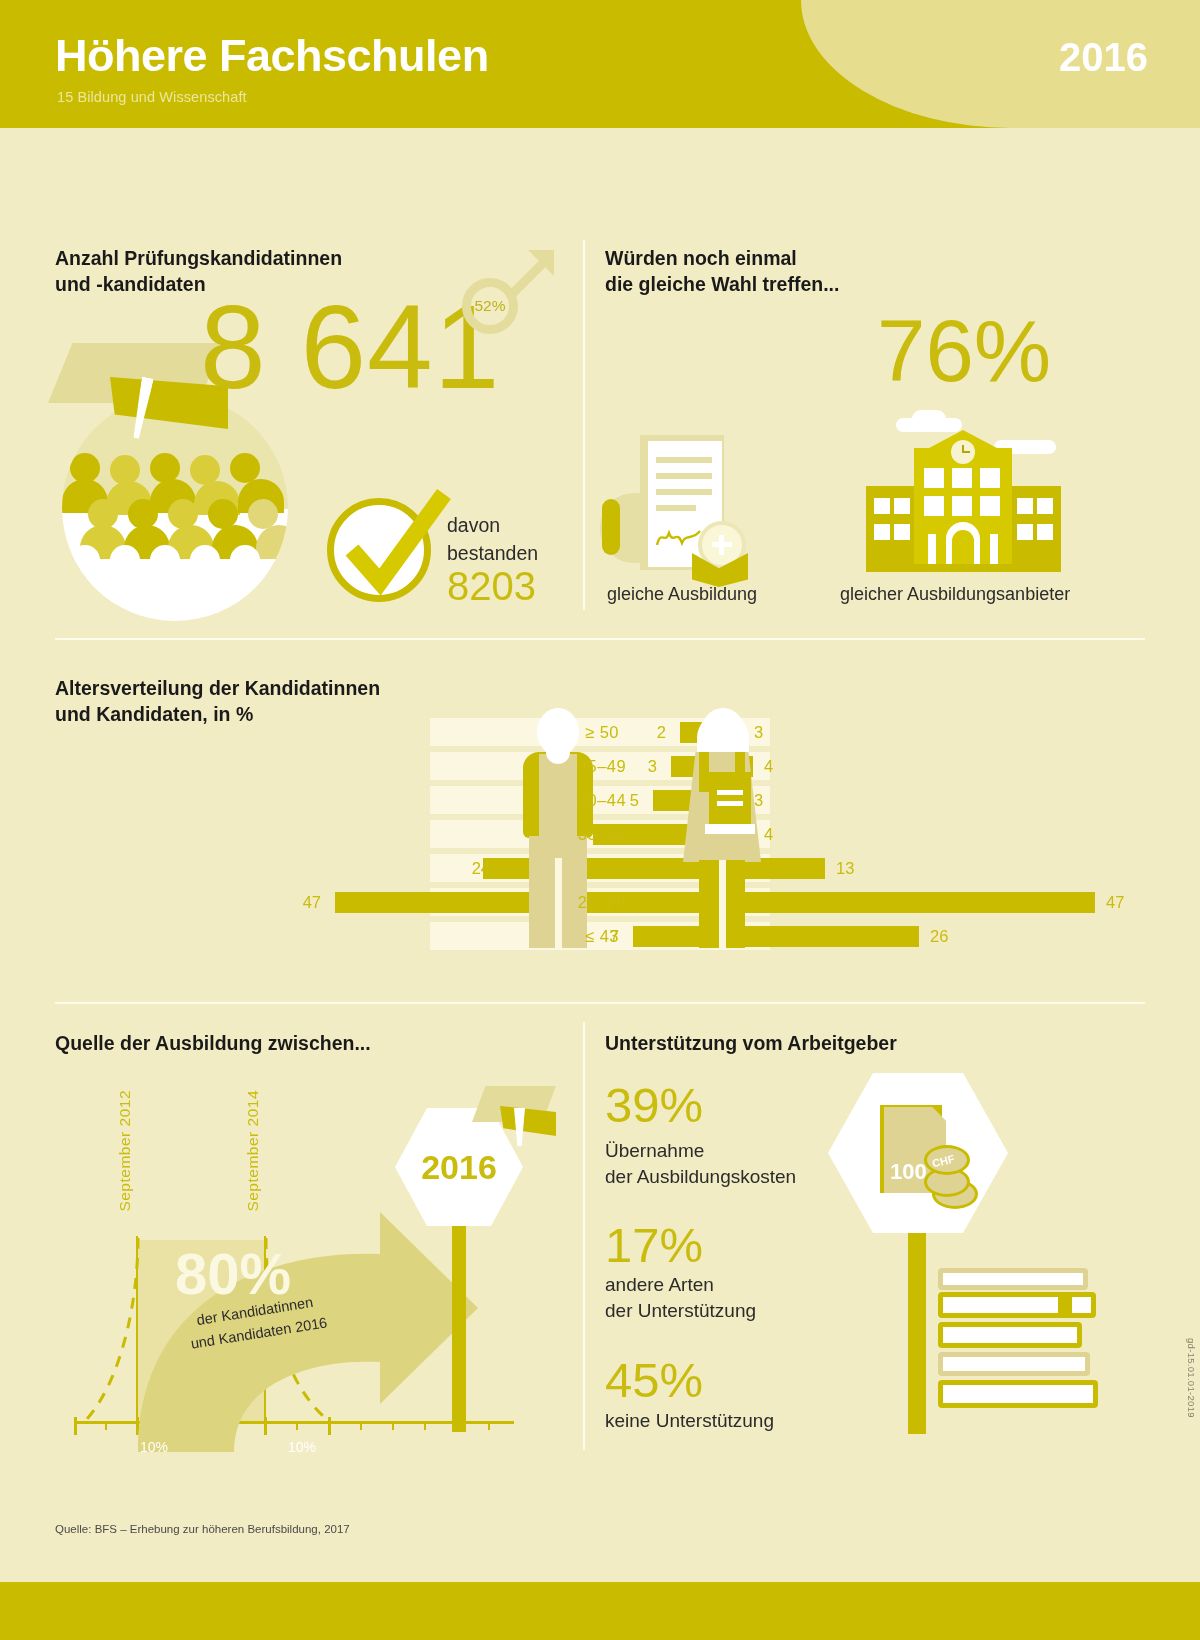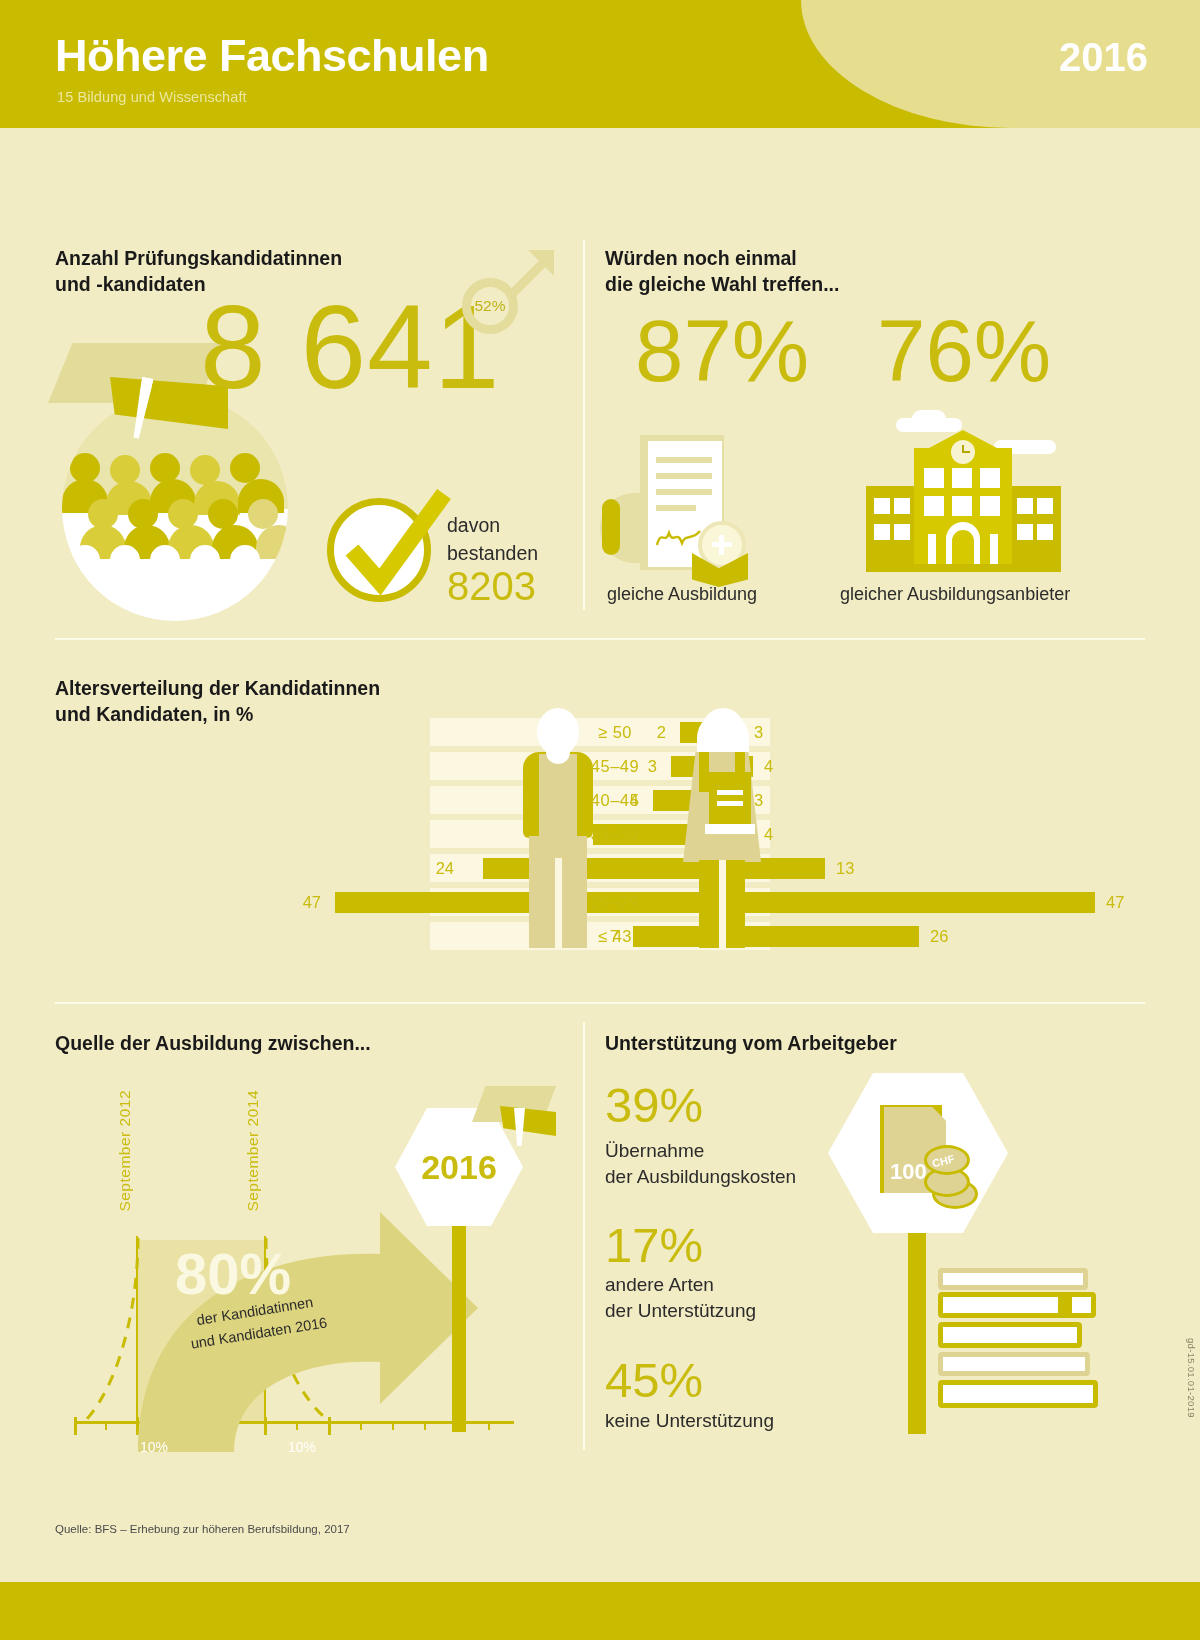--- a/index.html
+++ b/index.html
@@ -130,21 +130,21 @@
   .sch-col { position: absolute; width: 8px; height: 30px; background: #ffffff; top: 116px; }
   .sch-base { position: absolute; left: 0; top: 146px; width: 195px; height: 8px;
               background: #c8bb00; }
 
   
   .b2-title { position: absolute; left: 55px; top: 676px; }
   .pyramid { position: absolute; left: 60px; top: 718px; width: 1080px; height: 250px; }
   .py-row { position: absolute; left: 0; width: 1080px; height: 28px; }
   .py-stripe { position: absolute; left: 370px; top: 0; width: 340px; height: 28px;
                background: #fbf7e0; }
-  .py-cat { position: absolute; left: 385px; top: 0; width: 340px; height: 28px;
+  .py-cat { position: absolute; left: 372px; top: 0; width: 340px; height: 28px;
             display: flex; align-items: center; justify-content: center;
             color: #c9bc0e; font-size: 16.5px; letter-spacing: 0.5px; z-index: 5; }
   .py-bar-l { position: absolute; top: 4px; height: 21px; background: #c8bb00; right: 435px; }
   .py-bar-r { position: absolute; top: 4px; height: 21px; background: #c8bb00; left: 645px; }
   .py-val-l { position: absolute; top: 0; height: 28px; display: flex; align-items: center;
               color: #c9bc0e; font-size: 16.5px; }
   .py-val-r { position: absolute; top: 0; height: 28px; display: flex; align-items: center;
               color: #c9bc0e; font-size: 16.5px; }
   
   .fig-m { position: absolute; left: 455px; top: -10px; width: 86px; height: 250px; z-index: 3; }
@@ -341,21 +341,20 @@
   </div>
   <div class="n8203">8203</div>
 
   <div class="vdivider" style="left:583px; top:240px; height:370px;"></div>
 
   <div class="sect-title b1r-title">
     <div>Würden noch einmal</div>
     <div>die gleiche Wahl treffen...</div>
   </div>
 
-  <div class="pct-big" style="left:635px; top:307px;">87%</div>
   <div class="pct-cap" style="left:607px; top:584px;">gleiche Ausbildung</div>
 
   <div class="cert">
     <div class="cert-hand"></div>
     <div class="cert-thumb"></div>
     <div class="cert-paper-b"></div>
     <div class="cert-paper"></div>
     <div class="cert-line" style="top:22px; width:56px;"></div>
     <div class="cert-line" style="top:38px; width:56px;"></div>
     <div class="cert-line" style="top:54px; width:56px;"></div>
@@ -443,21 +442,21 @@
       <div class="py-bar-l" style="width:112px;"></div>
       <div class="py-val-l" style="right:561px;">11</div>
       <div class="py-cat">35–39</div>
       <div class="py-bar-r" style="width:48px;"></div>
       <div class="py-val-r" style="left:704px;">4</div>
     </div>
 
     <div class="py-row" style="top:136px;">
       <div class="py-stripe"></div>
       <div class="py-bar-l" style="width:222px;"></div>
-      <div class="py-val-l" style="right:686px;">24</div>
+      <div class="py-val-l" style="right:650px;">24</div>
       <div class="py-bar-r" style="width:120px;"></div>
       <div class="py-val-r" style="left:776px;">13</div>
     </div>
 
     <div class="py-row" style="top:170px;text-align:center;">
       <div class="py-stripe"></div>
       <div class="py-bar-l" style="width:370px;"></div>
       <div class="py-val-l" style="right:819px;">47</div>
       <div class="py-cat">25–29</div>
       <div class="py-bar-r" style="width:390px;"></div>

